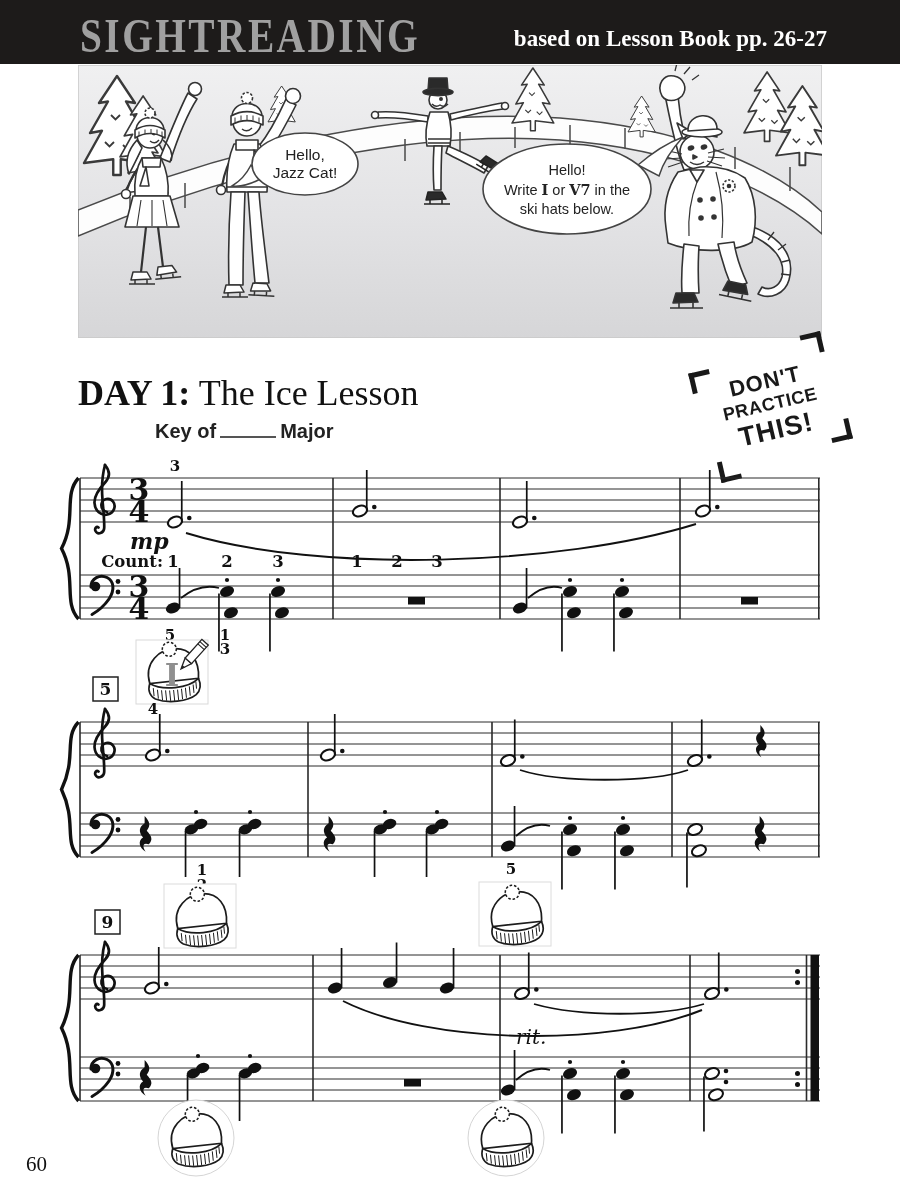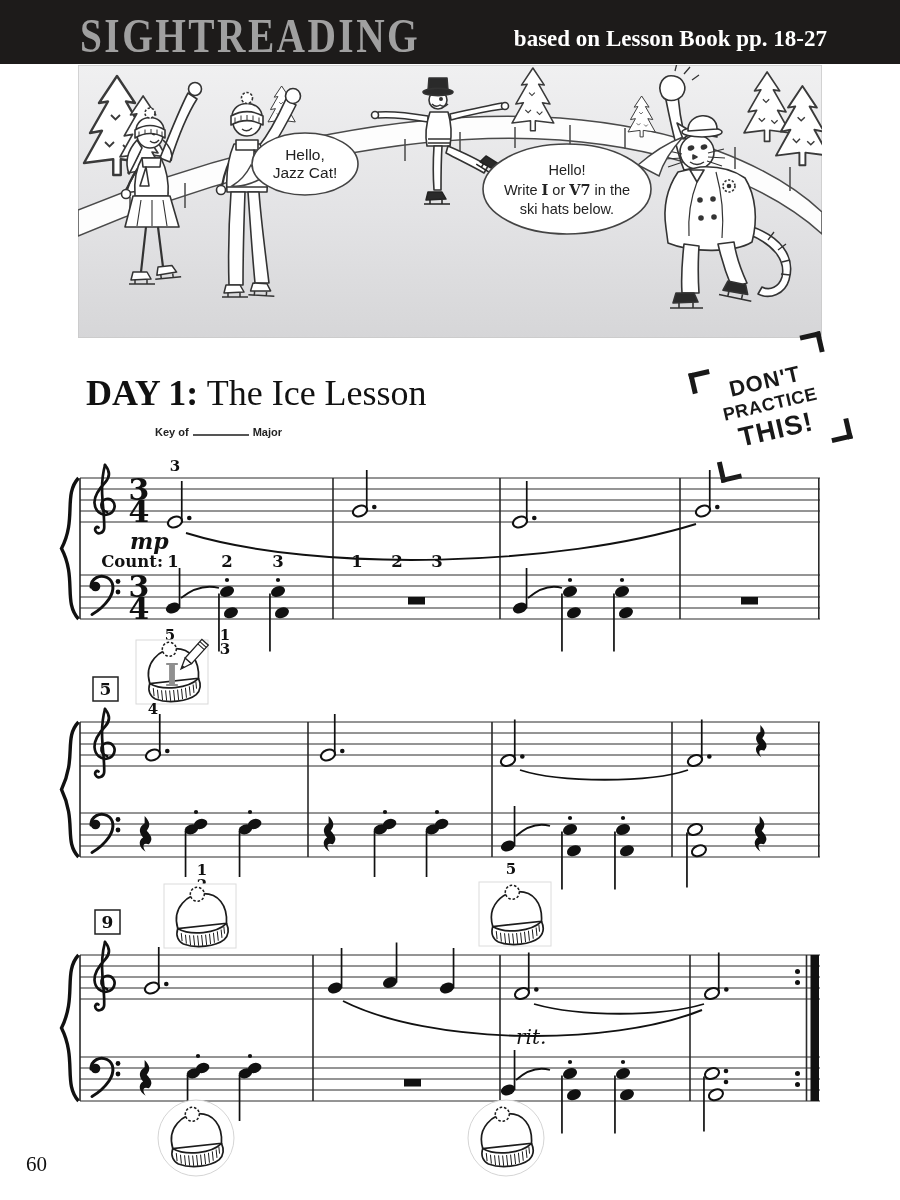--- a/index.html
+++ b/index.html
@@ -6,23 +6,23 @@
   .page{position:relative;width:900px;height:1200px;background:#fff;overflow:hidden;
         font-family:"Liberation Serif",serif;color:#111;padding-left:26px;}
   
   .hdr{position:absolute;left:0;top:0;width:900px;height:64px;background:#1d1b1a;}
   .hdr .brand{position:absolute;left:80px;top:8px;font-family:"Liberation Serif",serif;
         font-weight:700;font-size:48px;color:#a0a0a0;letter-spacing:3px;
         transform:scaleX(.82);transform-origin:left center;white-space:nowrap;}
   .hdr .sub{position:absolute;right:73px;top:26px;font-weight:700;font-size:23px;color:#fff;white-space:nowrap;}
   
   .dayline{position:absolute;left:78px;top:372px;font-size:36px;white-space:nowrap;}
-  .dayline .d{font-weight:700;margin-left:8px;}
+  .dayline .d{font-weight:700;}
   .keyline{position:absolute;left:155px;top:420px;font-family:"Liberation Sans",sans-serif;
-        font-weight:700;font-size:11px;color:#222;}
+        font-weight:700;font-size:20px;color:#222;}
   .keyline .blank{display:inline-block;width:56px;border-bottom:2px solid #555;height:14px;margin:0 4px;}
   
   .stamp{position:absolute;left:700px;top:354px;width:142px;height:108px;transform:rotate(-13deg);
         font-family:"Liberation Sans",sans-serif;font-weight:900;color:#191919;text-align:center;}
   .stamp .l1{font-size:22px;letter-spacing:1px;margin-top:14px;}
   .stamp .l2{font-size:18px;letter-spacing:.5px;}
   .stamp .l3{font-size:27px;letter-spacing:1px;}
   .corner{position:absolute;width:16px;height:16px;}
   .c-tl{left:-2px;top:2px;border-left:5px solid #191919;border-top:5px solid #191919;}
   .c-tr{right:6px;top:-10px;border-right:5px solid #191919;border-top:5px solid #191919;}
@@ -42,21 +42,21 @@
   .bub2{font:14.5px "Liberation Sans",sans-serif;fill:#222;}
   .rn{font-family:"DejaVu Serif",serif;font-weight:bold;}
 </style>
 </head>
 <body>
 
 <div class="page">
 
   <div class="hdr">
     <div class="brand">SIGHTREADING</div>
-    <div class="sub">based on Lesson Book pp. 18-27</div>
+    <div class="sub">based on Lesson Book pp. 26-27</div>
   </div>
 
   <svg style="left:78px;top:65px" width="744" height="273" viewBox="78 65 744 273">
     <defs>
       <linearGradient id="bg" x1="0" y1="0" x2="0" y2="1">
         <stop offset="0" stop-color="#f0f0f1"></stop>
           <stop offset="0.55" stop-color="#e3e3e5"></stop>
         <stop offset="1" stop-color="#d6d6d8"></stop>
       </linearGradient>
       <g id="pine">

